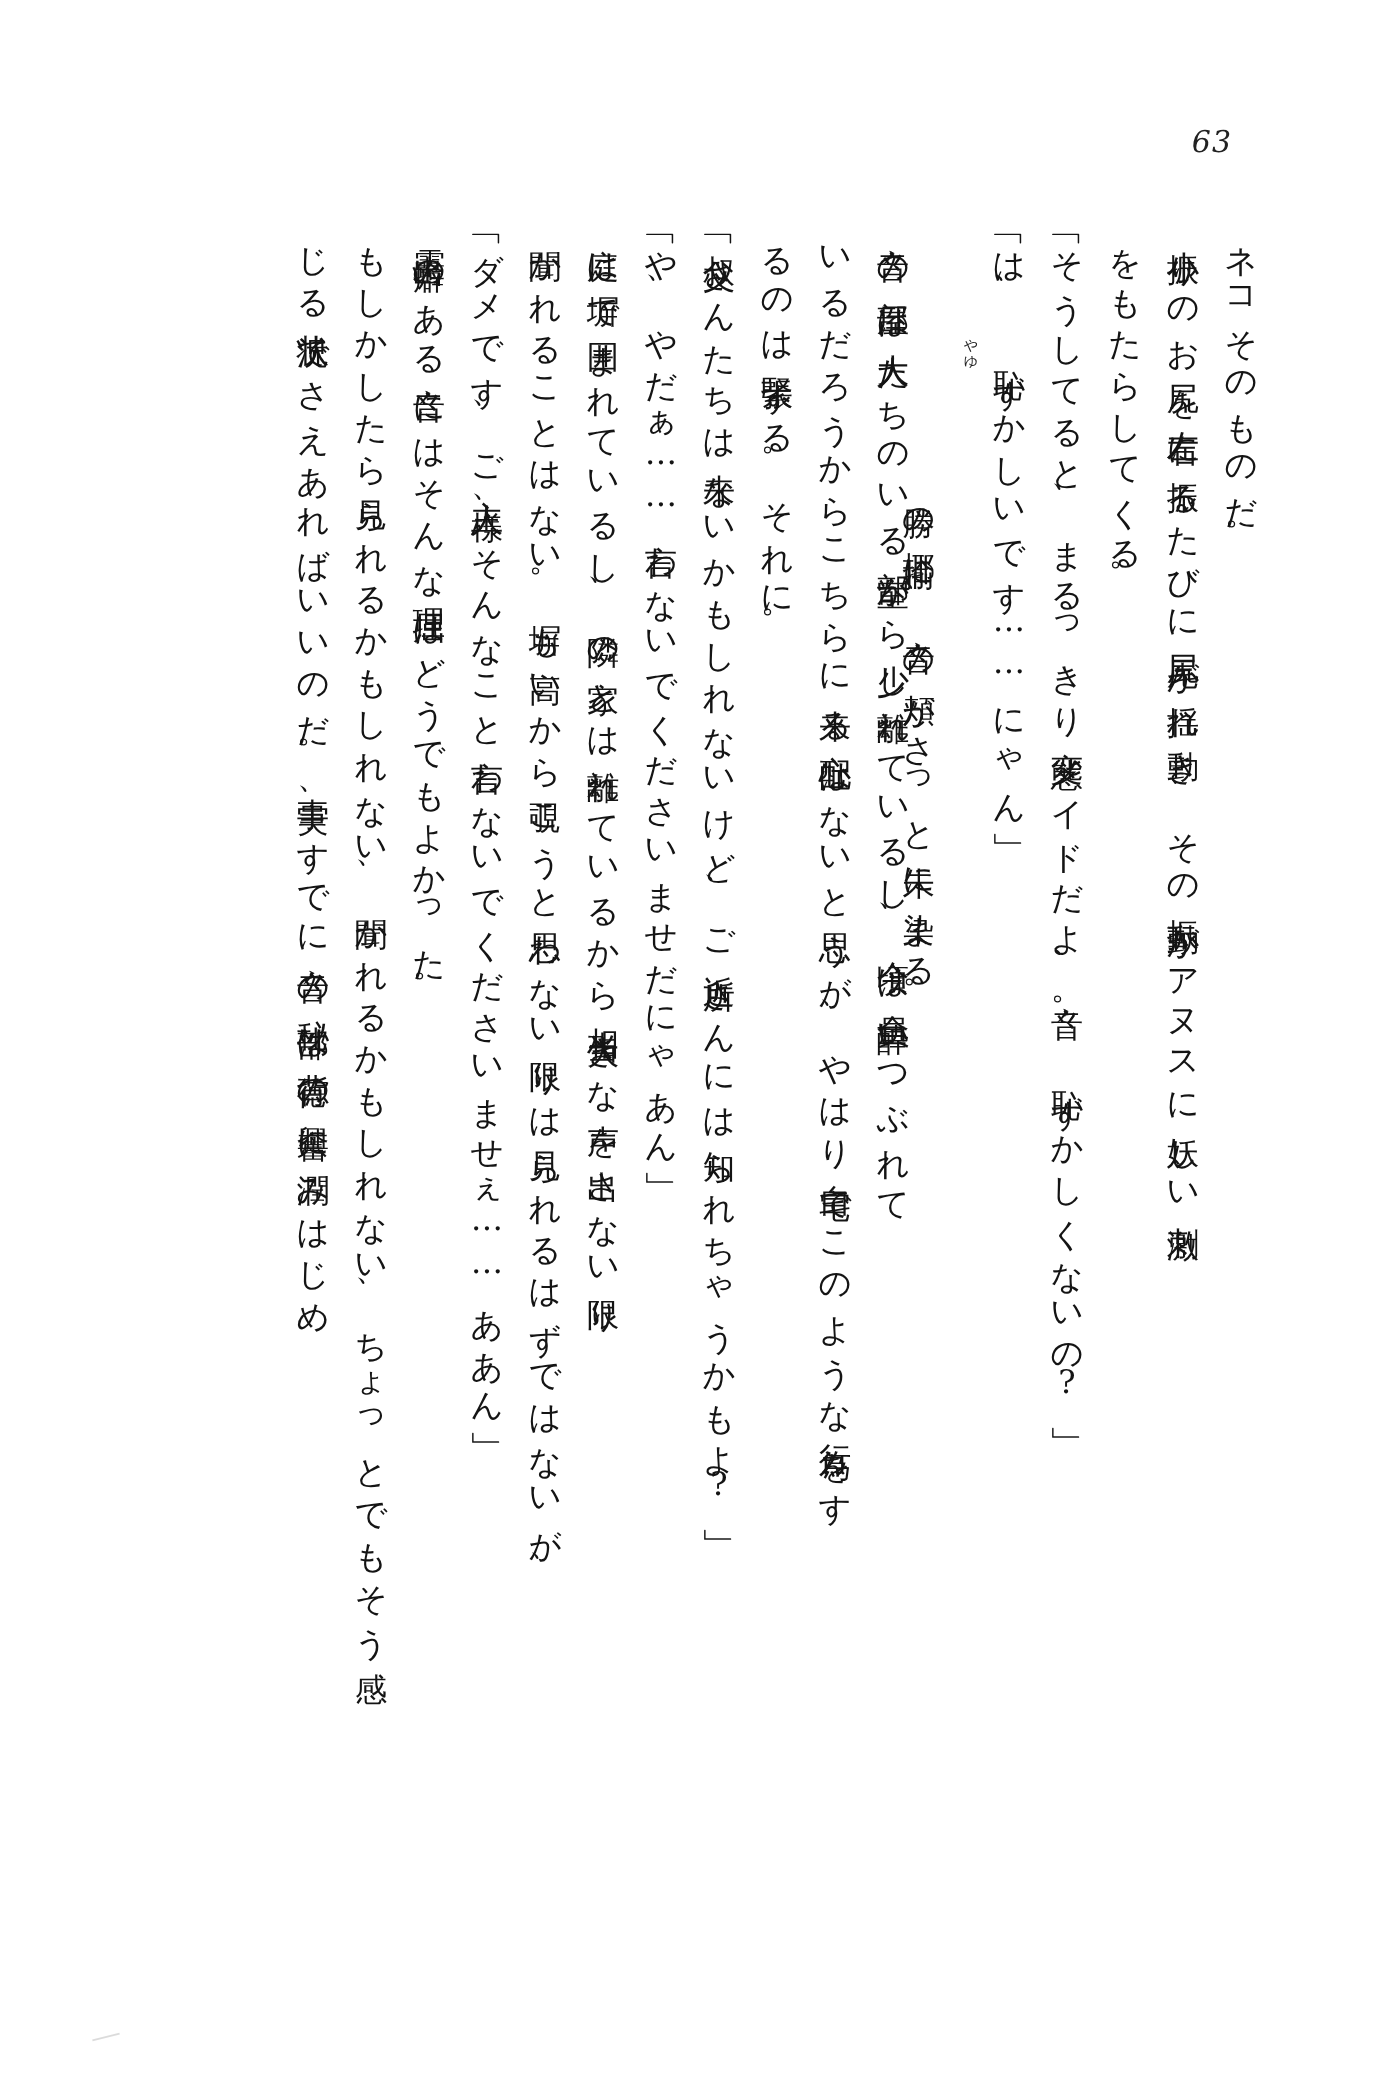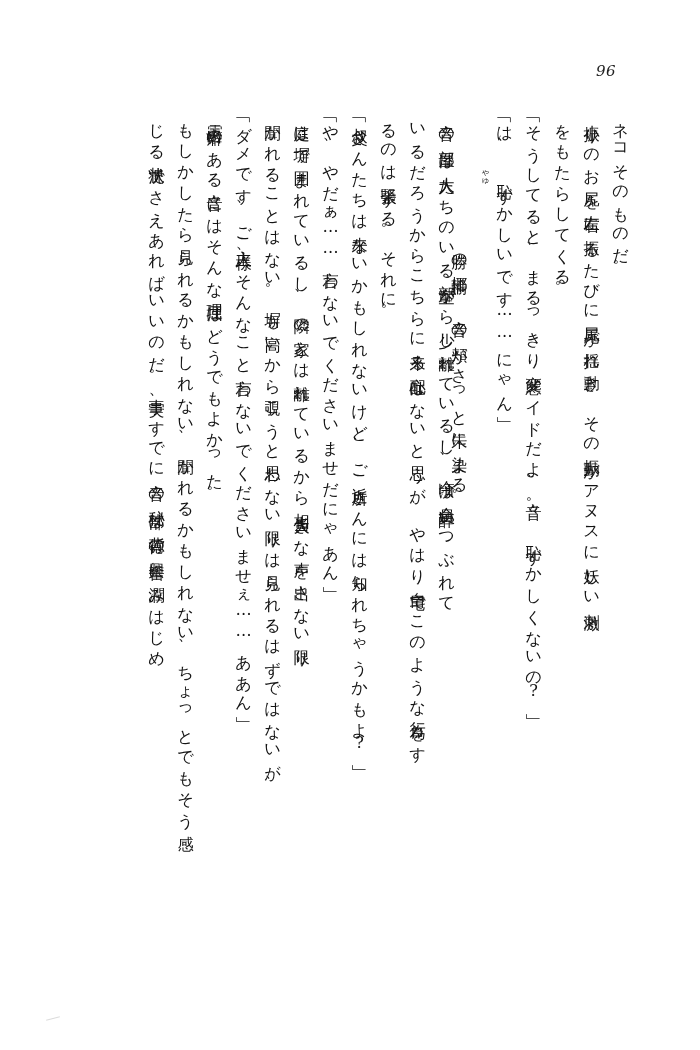--- a/index.html
+++ b/index.html
@@ -94,21 +94,21 @@
     height: 1px;
     background: #9a9a9a;
     transform: rotate(-14deg);
   }
 </style>
 </head>
 <body>
 
 <div class="page">
 
-  <div class="page-number">96</div>
+  <div class="page-number">63</div>
 
   <div class="text-body">
     <div class="col">ネコそのものだ。</div>
     <div class="col">小振りのお尻を左右に振るたびに尻尾が揺れ動き、その振動がアヌスに妖しい刺激</div>
     <div class="col">をもたらしてくる。</div>
     <div class="col">「そうしてると、まるっきり変態メイドだよ、音々。　恥ずかしくないの?」</div>
     <div class="col">「は、　恥ずかしいです……にゃん」</div>
     <div class="col" style="position:relative;">
       <span>勝の揶揄に、音々の頬がさっと朱に染まる。</span>
       <span class="ruby-mark" style="top:52px; right:-5px;">やゆ</span>

